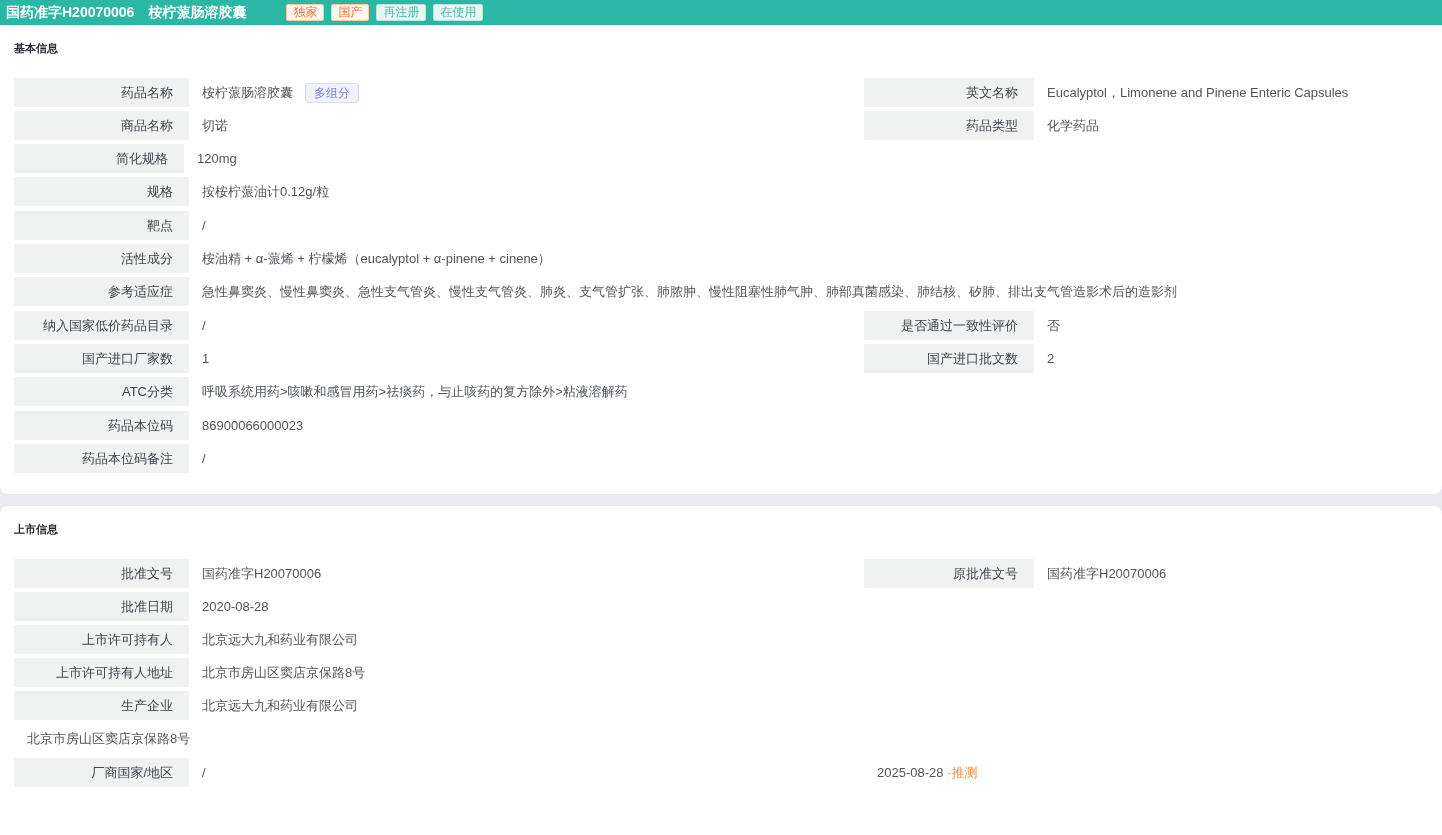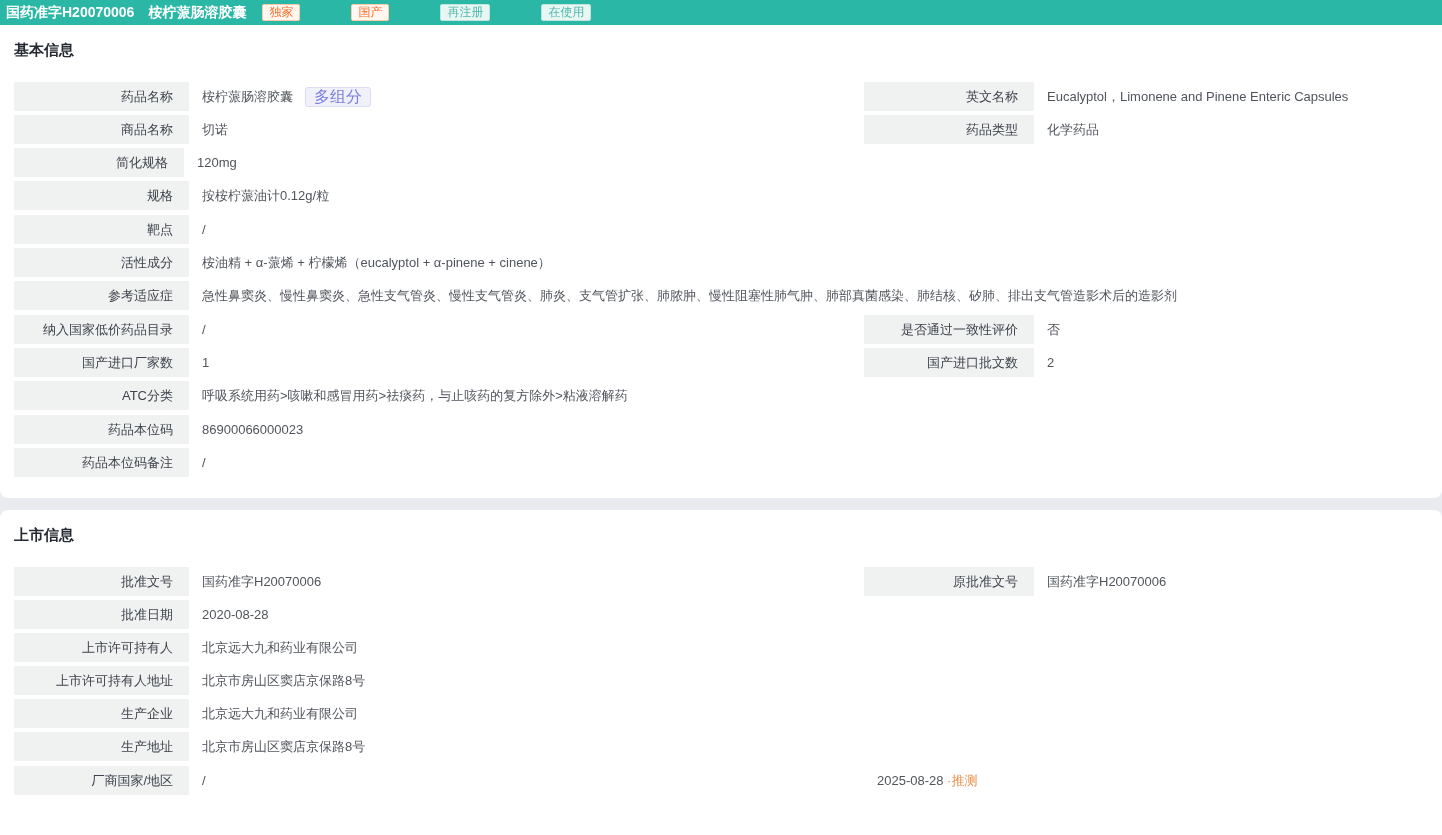--- a/index.html
+++ b/index.html
@@ -11,32 +11,32 @@
     display: flex; flex-direction: column;
   }
   .topbar {
     height: 25px; flex: 0 0 25px;
     background: #2ab7a5;
     display: flex; align-items: center;
     padding: 0 6px;
   }
   .topbar-title { color: #fff; font-weight: bold; font-size: 14px; white-space: nowrap; }
   .topbar-title .approval { margin-right: 14px; }
-  .topbar-badges { margin-left: 16px; display: flex; align-items: center; gap: 44px; }
+  .topbar-badges { margin-left: 40px; display: flex; align-items: center; }
   .chip {
     display: inline-block; font-size: 12px; line-height: 15px;
     padding: 0 6px; border-radius: 2px; margin-right: 7px; white-space: nowrap;
   }
   .chip-orange { color: #ff6b2b; background: #fff7f0; border: 1px solid #ffc9a3; }
   .chip-teal   { color: #4fb8ab; background: #e9f7f4; border: 1px solid #bfe5df; }
 
   .card { background: #fff; padding: 14px 14px 16px 14px; }
   .card-basic { border-radius: 0 0 8px 8px; }
   .card-market { border-radius: 8px 8px 0 0; margin-top: 12px; flex: 1; }
-  .card-title { font-size: 15px; font-weight: bold; color: #262a33; margin: 2px 0 22px 0; font-family: Liberation Mono, monospace; }
+  .card-title { font-size: 11px; font-weight: bold; color: #262a33; margin: 2px 0 22px 0; font-family: Liberation Mono, monospace; }
 
   .group { margin-bottom: 5px; }
   .line { display: flex; }
   .row { display: flex; align-items: center; height: 29px; margin-bottom: 4px; }
   .row-left { width: 840px; margin-right: 10px; flex: 0 0 840px; }
   .row-right { flex: 1; }
   .row-full { width: 100%; }
 
   .cell-label {
     flex: 0 0 175px; height: 29px;
@@ -45,21 +45,21 @@
     padding-right: 16px;
     font-size: 13px; color: #3e434b; white-space: nowrap;
   }
   .row-right .cell-label { flex: 0 0 170px; font-family: Liberation Serif, serif; }
   .cell-value {
     padding-left: 13px; font-size: 13px; color: #50555c;
     white-space: nowrap; overflow: hidden; display: flex; align-items: center;
   }
   .tag {
     display: inline-block; margin-left: 12px;
-    font-size: 16px; line-height: 16px; padding: 1px 8px;
+    font-size: 12px; line-height: 16px; padding: 1px 8px;
     color: #7c80dd; background: #f1f1fb; border: 1px solid #dcddf5; border-radius: 3px; text-align: right;
   }
   .info-icon {
     display: inline-block; width: 14px; height: 14px; margin-left: 5px;
     border-radius: 50%; background: #df9d4c; color: #fff;
     font-size: 10px; line-height: 14px; text-align: center;
     font-style: italic; font-family: "DejaVu Serif", serif;
     flex: 0 0 14px;
   }
   .info-icon::before { content: "i"; }
@@ -197,21 +197,20 @@
     </div>
     <div class="row row-full">
       <div class="cell-label">上市许可持有人地址</div>
       <div class="cell-value">北京市房山区窦店京保路8号</div>
     </div>
     <div class="row row-full">
       <div class="cell-label">生产企业</div>
       <div class="cell-value">北京远大九和药业有限公司</div>
     </div>
     <div class="row row-full">
-      <div class="cell-label">生产地址</div>
       <div class="cell-value">北京市房山区窦店京保路8号</div>
     </div>
   </div>
 
   <div class="group">
     <div class="line">
       <div class="row row-left">
         <div class="cell-label">厂商国家/地区</div>
         <div class="cell-value">/</div>
       </div>

